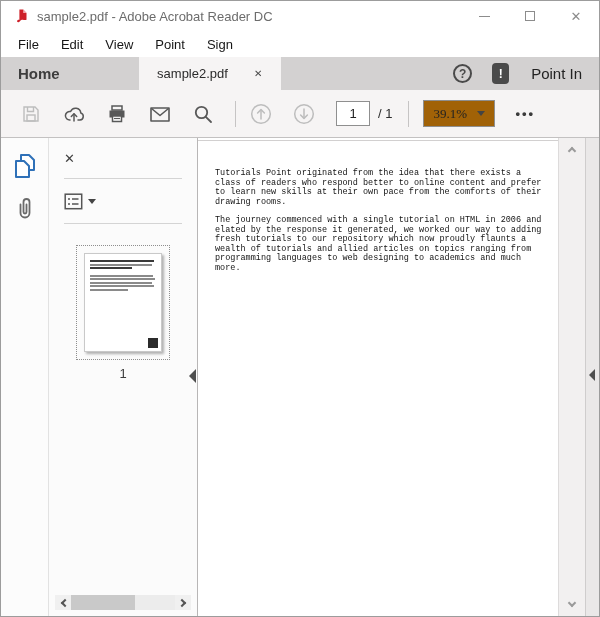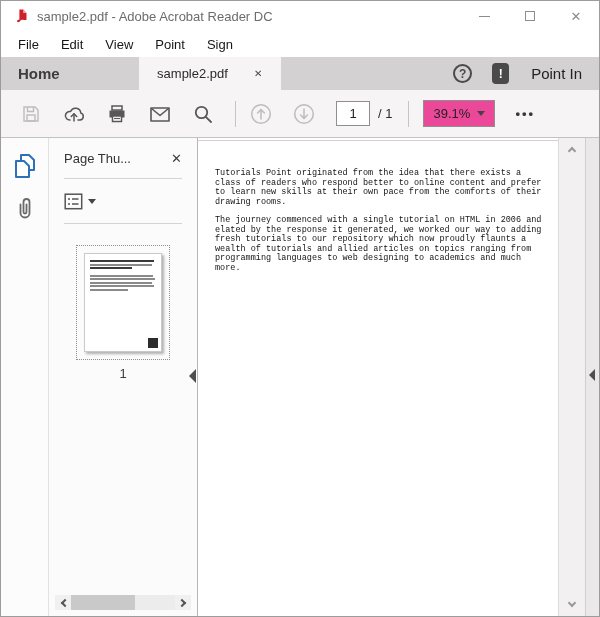--- a/index.html
+++ b/index.html
@@ -29,21 +29,21 @@
   .help-icon { width:19px; height:19px; border:2px solid #4a4a4a; border-radius:50%; display:flex; align-items:center; justify-content:center; font-size:12px; font-weight:700; color:#4a4a4a; margin-right:20px; }
   .alert-icon { width:17px; height:21px; background:#4a4a4a; border-radius:4px; display:flex; align-items:center; justify-content:center; font-size:12px; font-weight:700; color:#fff; margin-right:22px; }
   .signin { font-size:15px; color:#222; padding-right:17px; }
 
   
   .toolbar { height:48px; flex:0 0 48px; background:#f6f4f4; border-bottom:1px solid #c3c1c1; display:flex; align-items:center; padding-left:17px; }
   .tbtn { width:26px; height:30px; display:flex; align-items:center; justify-content:center; margin-right:17px; }
   .tb-div { width:1px; height:26px; background:#c6c4c4; margin:0 12px 0 2px; }
   .page-input { width:34px; height:25px; border:1px solid #8f8f8f; background:#fff; text-align:center; font-size:13px; color:#222; font-family:"Liberation Sans",sans-serif; margin:0 8px 0 2px; }
   .page-count { font-size:13px; color:#2b2b2b; margin-right:14px; white-space:pre; }
-  .zoom-box { width:72px; height:27px; border:1px solid #8f8f8f; background:#ec4899; display:flex; align-items:center; padding:0 9px; margin-left:2px; }
+  .zoom-box { width:72px; height:27px; border:1px solid #8f8f8f; background:#a16207; display:flex; align-items:center; padding:0 9px; margin-left:2px;font-family:Liberation Serif, serif; }
   .zoom-box .zl { font-size:13px; color:#222; flex:1; }
   .caret-down { width:0; height:0; border-left:4px solid transparent; border-right:4px solid transparent; border-top:5px solid #444; }
   .ellipsis { font-size:13px; font-weight:700; letter-spacing:2px; color:#3b3b3b; margin-left:20px; }
 
   
   .content { flex:1; display:flex; position:relative; min-height:0; }
 
   .rail { width:48px; flex:0 0 48px; background:#fcfcfc; border-right:1px solid #e2e2e2; display:flex; flex-direction:column; align-items:center; padding-top:15px; gap:15px; }
 
   .panel { width:149px; flex:0 0 149px; background:#fbfbfb; border-right:1px solid #b8b6b6; display:flex; flex-direction:column; position:relative; }
@@ -199,21 +199,20 @@
         <path d="M9 2h8l5 5v10H9z"></path>
         <path d="M4 8h8l5 5v11H4z"></path>
       </svg>
       <svg width="24" height="26" viewBox="0 0 24 26" fill="none" stroke="#6a6a6a" stroke-width="1.8" stroke-linecap="round">
         <path d="M7.5 9.5v8.5a4.5 4.5 0 0 0 9 0V7a3 3 0 1 0-6 0v10a1.5 1.5 0 0 0 3 0V9.5"></path>
       </svg>
     </div>
 
     <div class="panel">
       <div class="panel-header">
-        <span class="panel-title">Page Thu...</span>
         <span class="panel-close">✕</span>
       </div>
       <div class="panel-hr"></div>
       <div class="options-row">
         <svg width="19" height="17" viewBox="0 0 19 17" fill="none" stroke="#555" stroke-width="1.5">
           <rect x="1.2" y="1.2" width="16.5" height="14.5"></rect>
           <circle cx="5" cy="6" r="1" fill="#555" stroke="none"></circle>
             <path d="M8 6h6.5"></path>
           <circle cx="5" cy="11" r="1" fill="#555" stroke="none"></circle>
             <path d="M8 11h6.5"></path>

